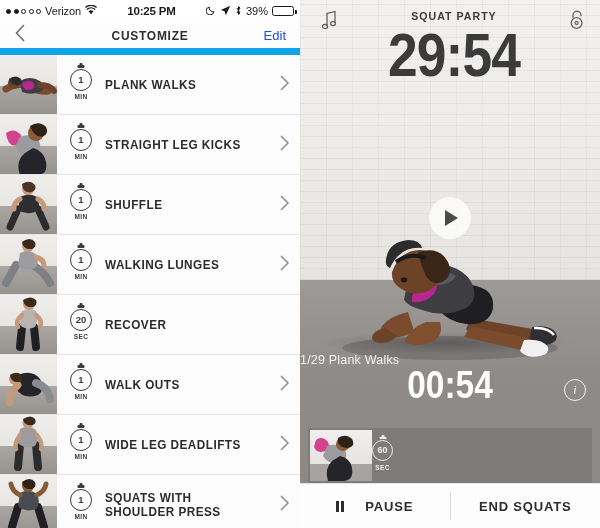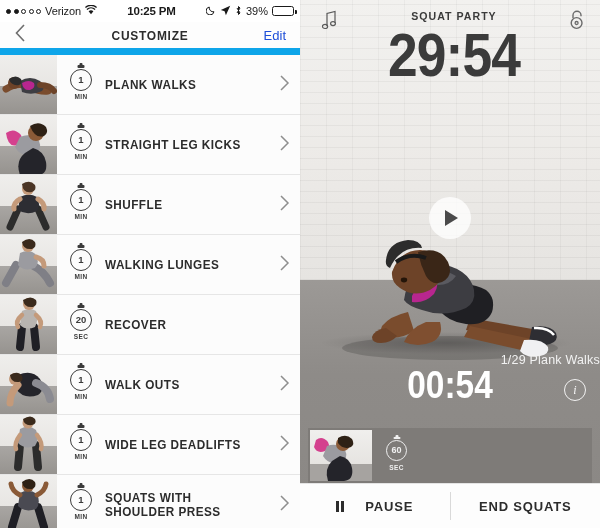--- a/index.html
+++ b/index.html
@@ -164,21 +164,21 @@
     cursor: pointer;
   }
   .rp-play .tri {
     width: 0; height: 0; margin-left: 3px;
     border-left: 13px solid #4a4a4a;
     border-top: 8px solid transparent;
     border-bottom: 8px solid transparent;
   }
 
   .rp-subtitle {
-    position: absolute; left: 0; right: 0; top: 353px; text-align: right;
+    position: absolute; left: 0; right: 0; top: 353px; text-align: left;
     font-size: 12.5px; color: #f2f2f2; letter-spacing: 0.2px;
   }
   .rp-smalltimer {
     position: absolute; left: 0; right: 0; top: 366px; text-align: center;
     font-size: 38px; font-weight: bold; color: #ffffff; line-height: 1;
     font-family: "Liberation Sans Narrow", "Liberation Sans", sans-serif;
     transform: scaleX(0.88);
   }
   .rp-info {
     position: absolute; right: 14px; top: 379px;
@@ -194,21 +194,21 @@
     position: absolute; left: 8px; right: 8px; top: 428px; height: 55px;
     background: rgba(120,118,115,0.72);
     display: flex; align-items: center; cursor: pointer;
   }
   .next-thumb {
     width: 62px; height: 51px; flex: 0 0 62px; margin-left: 2px;
     position: relative; overflow: hidden; background: #ddd9d5;
   }
   .next-thumb .wall { position: absolute; inset: 0 0 34% 0; background: linear-gradient(180deg,#f0efed,#e6e4e1); }
   .next-thumb .floor { position: absolute; top: 66%; left: 0; right: 0; bottom: 0; background: #a6a3a0; }
-  .next-sw { margin-left: 14px; display: flex; flex-direction: column; align-items: center; }
+  .next-sw { display: flex; flex-direction: column; align-items: center; }
   .next-sw .sw-circle { border-color: #f0f0f0; color: #f0f0f0; width: 21px; height: 21px; font-size: 9px; }
   .next-sw .sw-circle::before { background: #f0f0f0; }
   .next-sw .sw-circle::after { background: #f0f0f0; }
   .next-sw .sw-unit { color: #f0f0f0; }
   .next-label {
     margin-left: 14px; font-size: 12.5px; color: #f5f5f5; letter-spacing: 0.2px;
   }
 
   
   .rp-footer {

